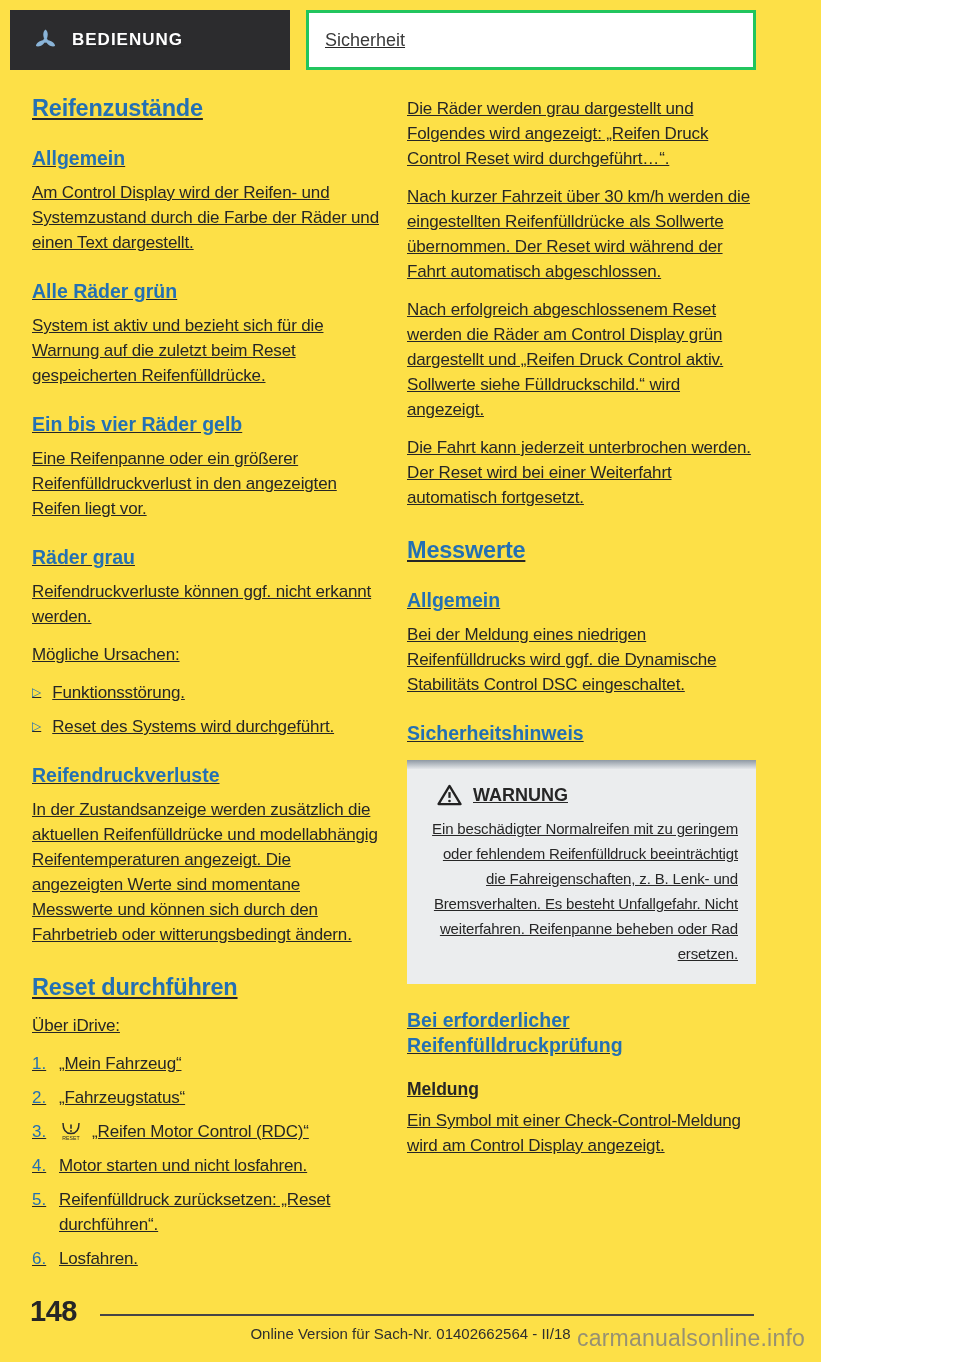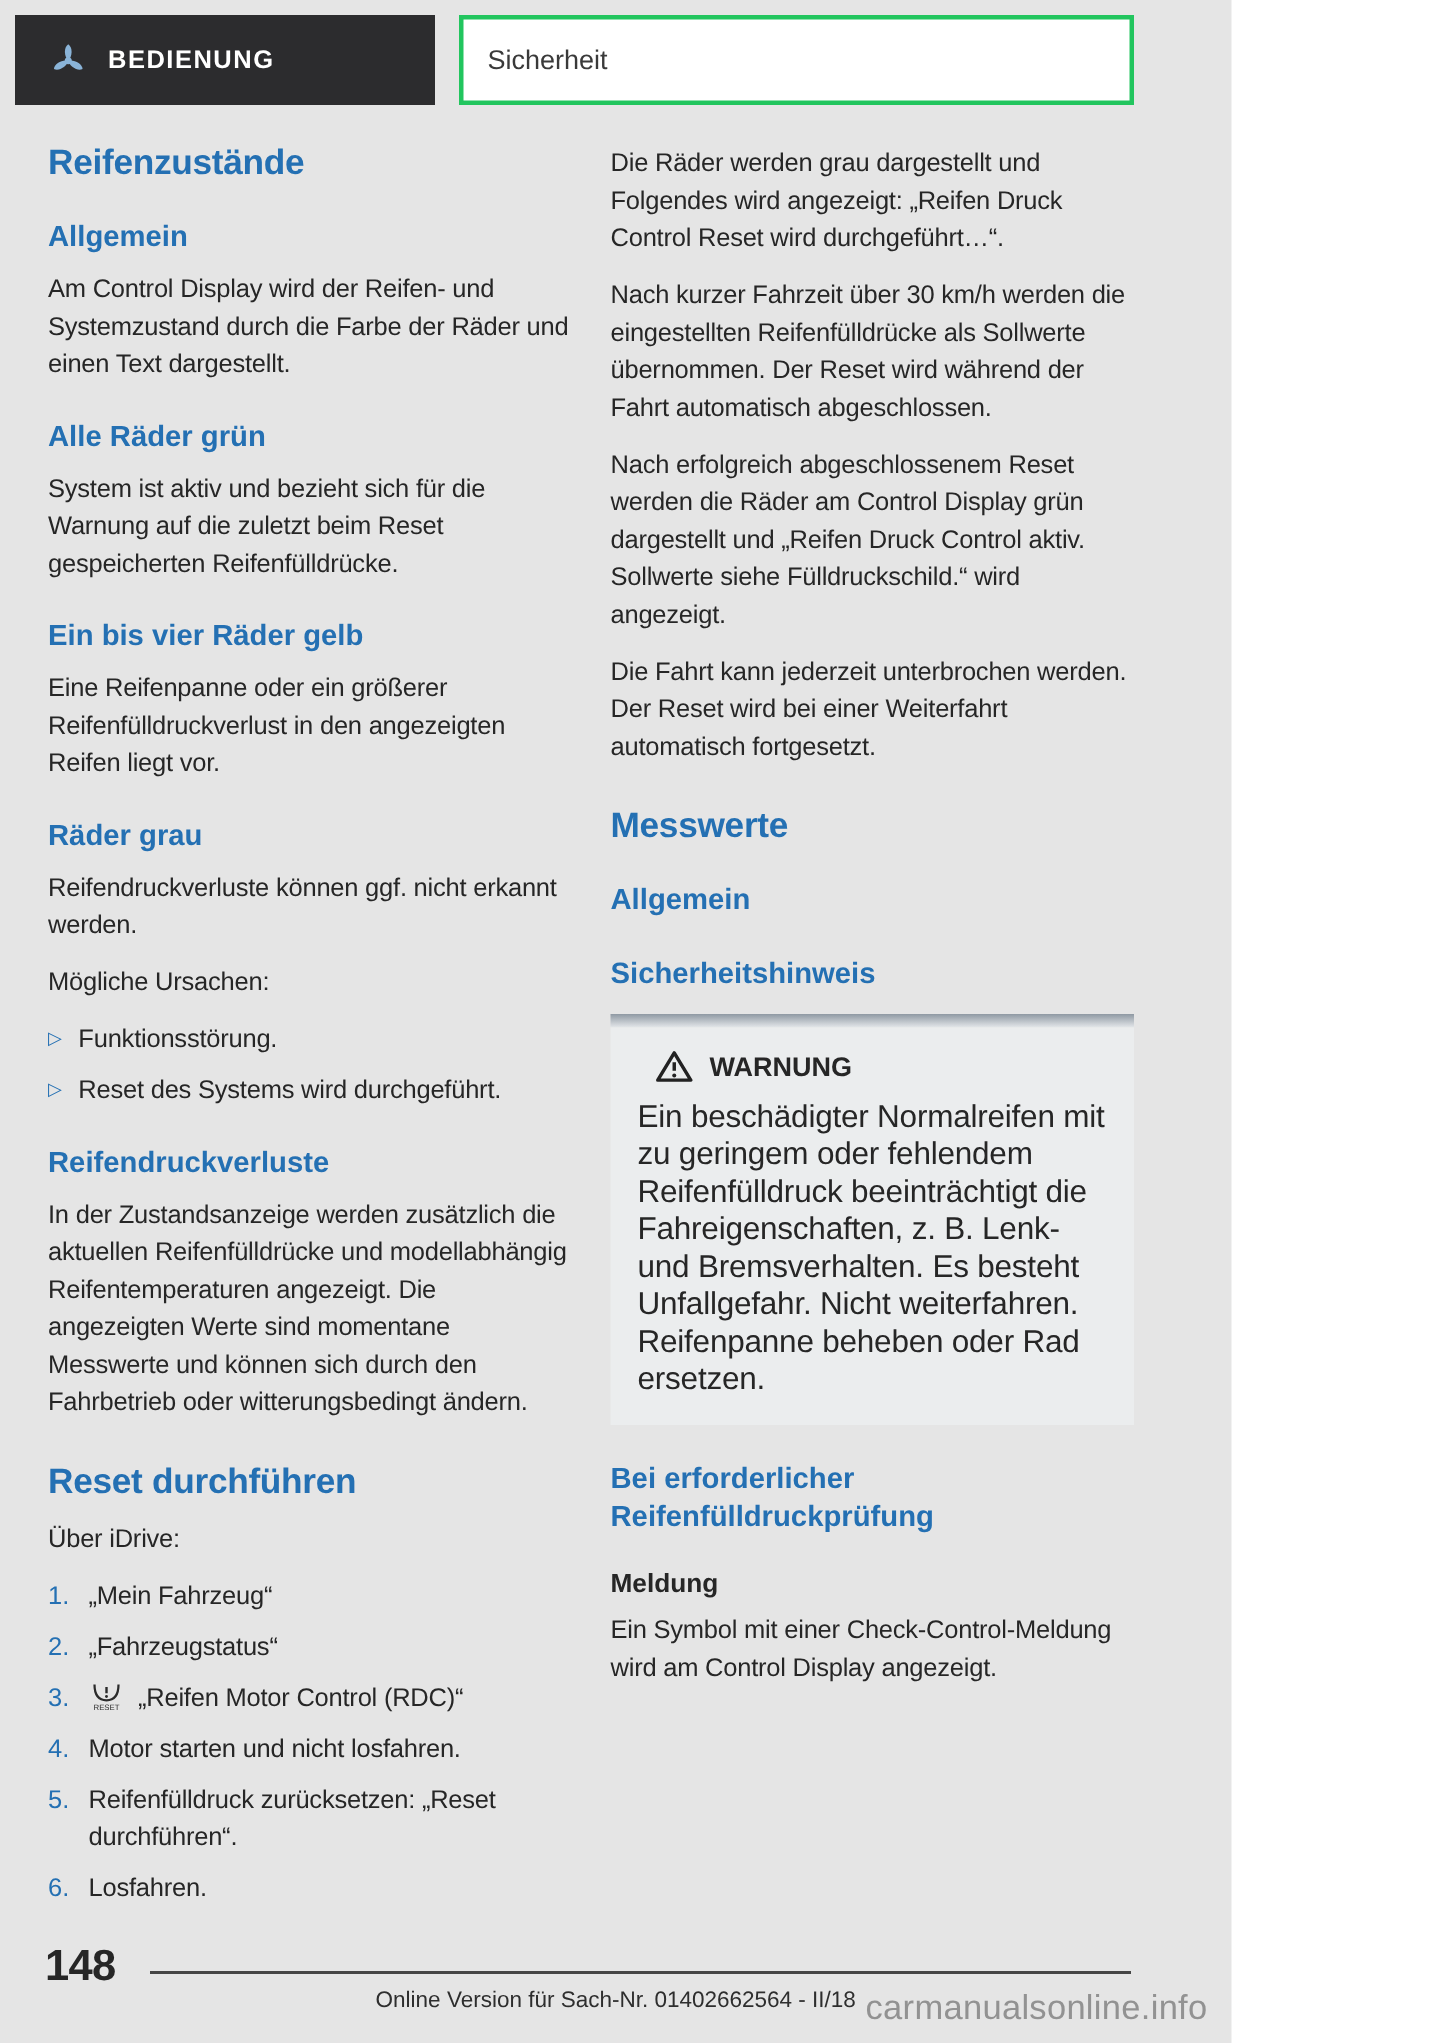--- a/index.html
+++ b/index.html
@@ -1,19 +1,19 @@
 <!DOCTYPE html>
 <html lang="de"><head>
 <meta charset="utf-8">
 <style>
   * { box-sizing: border-box; margin: 0; padding: 0; }
   :root { --blue: #2470b3; --ink: #262626; }
   html, body { margin: 0; background: #fff; }
   body { font-family: "Liberation Sans", sans-serif; color: var(--ink); }
-  .page { position: relative; width: 821px; height: 1362px; background: #e5e5e5; overflow: hidden; }
+  .page { position: relative; width: 821px; height: 1362px; background: #fde047; overflow: hidden; text-decoration: underline; }
 
   
   .page-header { display: flex; align-items: stretch; gap: 16px; padding: 10px 65px 0 10px; height: 70px; }
   .chapter-tab { background: #2c2c2e; color: #fff; width: 280px; display: flex; align-items: center; gap: 13px; padding-left: 22px; }
   .chapter-label { font-size: 17px; font-weight: bold; letter-spacing: 1px; }
   .chapter-icon { display: inline-flex; }
   .section-box { flex: 1; border: 3px solid #22c55e; background: #fff; display: flex; align-items: center; padding-left: 16px; font-size: 18px; color: #3a3a3a; }
 
   
   .content { display: flex; gap: 26px; padding: 22px 65px 0 32px; }
@@ -38,21 +38,21 @@
   .step-num { color: var(--blue); font-size: 17px; line-height: 25px; min-width: 27px; flex: 0 0 auto; }
   .step-text { font-size: 17px; line-height: 25px; letter-spacing: -0.15px; }
   .rdc-icon { display: inline-flex; margin: 2px 9px 0 0; flex: 0 0 auto; }
 
   
   .warning-box { margin: 14px 0 12px; }
   .warning-topbar { height: 9px; background: linear-gradient(to bottom, #8f99a3, #e4e7ea); }
   .warning-body { background: #ebedee; padding: 15px 18px 18px; }
   .warning-title { display: flex; align-items: center; gap: 11px; font-weight: bold; font-size: 18px; margin: 0 0 10px; padding-left: 12px; }
   .warning-icon { display: inline-flex; }
-  .warning-text { font-size: 21px; line-height: 25px; letter-spacing: -0.15px; }
+  .warning-text { font-size: 15px; line-height: 25px; letter-spacing: -0.15px; text-align: right; }
 
   
   .page-footer { position: absolute; left: 0; right: 0; bottom: 0; height: 80px; }
   .page-number { position: absolute; left: 30px; bottom: 34px; font-size: 29px; font-weight: bold; letter-spacing: -0.5px; }
   .footer-rule { position: absolute; left: 100px; right: 67px; bottom: 46px; height: 2px; background: #454545; }
   .footer-version { position: absolute; left: 0; right: 0; bottom: 20px; text-align: center; font-size: 15px; color: #2e2e2e; }
   .watermark { position: absolute; right: 16px; bottom: 10px; font-size: 23px; color: rgba(125,125,125,0.8); letter-spacing: 0.2px; }
 </style>
 </head>
 <body>
@@ -149,20 +149,21 @@
 
     <section class="col col-right">
       <p class="body">Die Räder werden grau dargestellt und Folgendes wird angezeigt: „Reifen Druck Control Reset wird durchgeführt…“.</p>
       <p class="body">Nach kurzer Fahrzeit über 30 km/h werden die eingestellten Reifenfülldrücke als Sollwerte übernommen. Der Reset wird während der Fahrt automatisch abgeschlossen.</p>
       <p class="body">Nach erfolgreich abgeschlossenem Reset werden die Räder am Control Display grün dargestellt und „Reifen Druck Control aktiv. Sollwerte siehe Fülldruckschild.“ wird angezeigt.</p>
       <p class="body">Die Fahrt kann jederzeit unterbrochen werden. Der Reset wird bei einer Weiterfahrt automatisch fortgesetzt.</p>
 
       <h1 class="h1">Messwerte</h1>
 
       <h2 class="h2">Allgemein</h2>
+      <p class="body">Bei der Meldung eines niedrigen Reifenfülldrucks wird ggf. die Dynamische Stabilitäts Control DSC eingeschaltet.</p>
 
       <h2 class="h2">Sicherheitshinweis</h2>
 
       <div class="warning-box">
         <div class="warning-topbar"></div>
         <div class="warning-body">
           <div class="warning-title">
             <span class="warning-icon">
               <svg width="25" height="22" viewBox="0 0 26 23" aria-hidden="true">
                 <path d="M13 2 L24.5 21 L1.5 21 Z" fill="none" stroke="#222" stroke-width="2.4" stroke-linejoin="round"></path>

